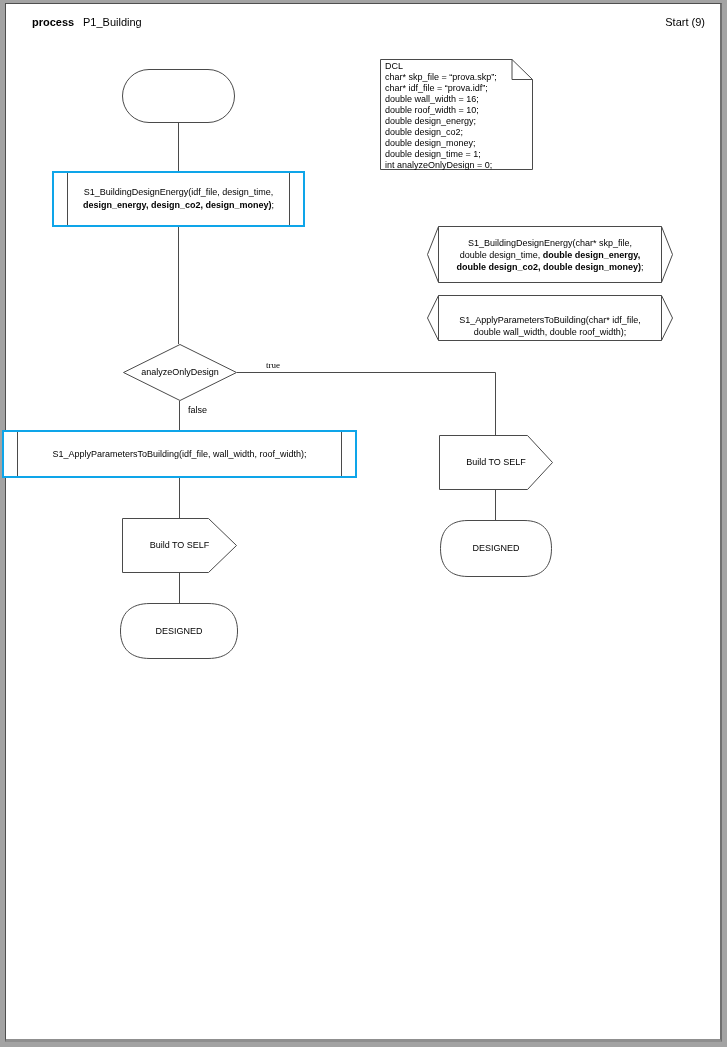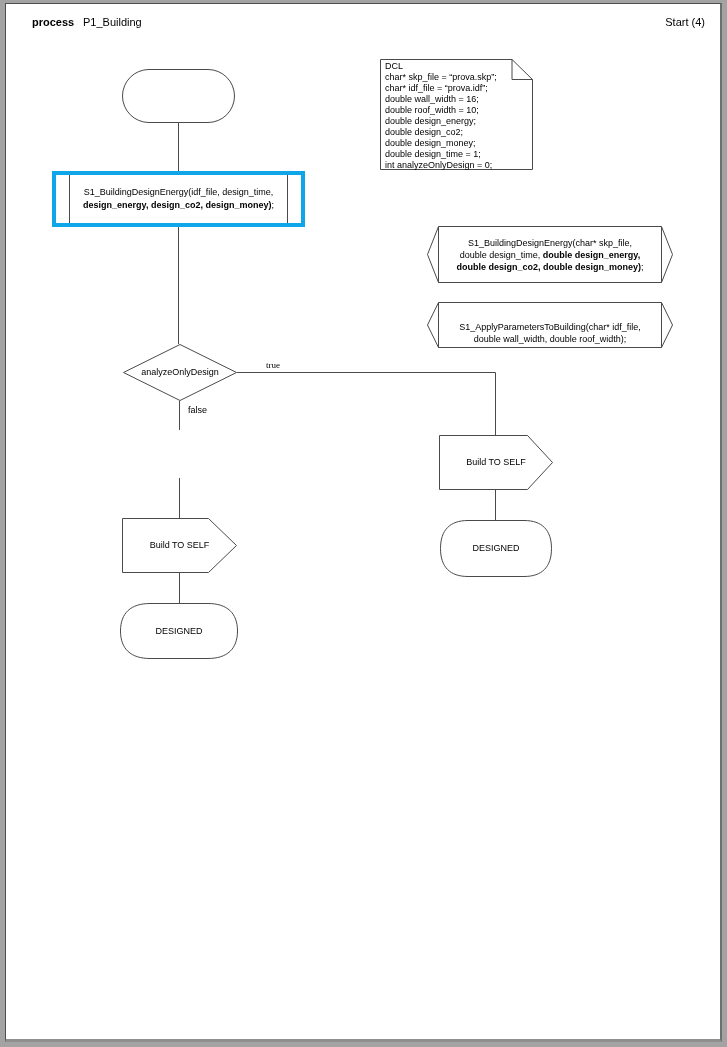--- a/index.html
+++ b/index.html
@@ -15,38 +15,38 @@
   .node{position:absolute;background:#fff;box-sizing:border-box;}
   .node svg{position:absolute;left:0;top:0;overflow:visible;}
   .sh{stroke:#4a4a4a;stroke-width:1;fill:#ffffff;}
   .ln{stroke:#4a4a4a;stroke-width:1;fill:none;}
   .txt{position:absolute;left:0;top:0;right:0;bottom:0;display:flex;
        flex-direction:column;justify-content:center;align-items:center;
        font-size:9px;line-height:13px;text-align:center;white-space:nowrap;}
   .txt.small-lh{line-height:12px;}
   .b{font-weight:bold;text-align:center;}
   .capsule{border:1px solid #4a4a4a;border-radius:28px;}
-  .call{border:4px solid #0ea5e9;}
+  .call{border:2px solid #0ea5e9;}
   .call .bar-l,.call .bar-r{position:absolute;top:0;bottom:0;width:1px;background:#4a4a4a;}
   .call .bar-l{left:13px;}
   .call .bar-r{right:13px;}
   .note-text{position:absolute;left:5px;top:2px;font-size:9px;line-height:11px;
              text-align:left;white-space:nowrap;}
   .branch-label{position:absolute;font-size:9px;line-height:10px;}
 </style>
 </head>
 <body>
 
 <div class="canvas">
 
   <div class="page-frame"></div>
 
   <span class="hdr-kind">process</span>
   <span class="hdr-title">P1_Building</span>
-  <span class="hdr-page">Start (4)</span>
+  <span class="hdr-page">Start (9)</span>
 
   <svg class="connectors" viewBox="0 0 727 1047">
     <path class="ln" d="M178.5,123 L178.5,171"></path>
     <path class="ln" d="M178.5,227 L178.5,344"></path>
     <path class="ln" d="M237,372.5 L495.5,372.5 L495.5,435"></path>
     <path class="ln" d="M179.5,401 L179.5,430"></path>
     <path class="ln" d="M179.5,478 L179.5,518"></path>
     <path class="ln" d="M179.5,573 L179.5,603"></path>
     <path class="ln" d="M495.5,490 L495.5,520"></path>
   </svg>
@@ -88,21 +88,21 @@
       <line class="ln" x1="11.5" y1="0.5" x2="11.5" y2="56.5"></line>
       <line class="ln" x1="234.5" y1="0.5" x2="234.5" y2="56.5"></line>
     </svg>
     <div class="txt small-lh">
       <div><span>S1_BuildingDesignEnergy(char* skp_file,</span></div>
       <div><span>double design_time, </span><span class="b">double design_energy,</span></div>
       <div><span class="b">double design_co2, double design_money)</span><span>;</span></div>
     </div>
   </div>
 
-  <div class="node" style="left:427px;top:302px;width:246px;height:61px;background:transparent;">
+  <div class="node" style="left:427px;top:295px;width:246px;height:61px;background:transparent;">
     <svg width="246" height="46">
       <polygon class="sh" points="0.5,23 11.5,0.5 234.5,0.5 245.5,23 234.5,45.5 11.5,45.5"></polygon>
       <line class="ln" x1="11.5" y1="0.5" x2="11.5" y2="45.5"></line>
       <line class="ln" x1="234.5" y1="0.5" x2="234.5" y2="45.5"></line>
     </svg>
     <div class="txt small-lh">
       <div><span>S1_ApplyParametersToBuilding(char* idf_file,</span></div>
       <div><span>double wall_width, double roof_width);</span></div>
     </div>
   </div>
@@ -110,20 +110,27 @@
   <div class="node" style="left:123px;top:344px;width:114px;height:57px;background:transparent;">
     <svg width="114" height="57">
       <polygon class="sh" points="0.5,28.5 57,0.5 113.5,28.5 57,56.5"></polygon>
     </svg>
     <div class="txt">analyzeOnlyDesign</div>
   </div>
 
   <div class="branch-label" style="left:266px;top:360px;font-family:Liberation Serif, serif;">true</div>
   <div class="branch-label" style="left:188px;top:405px;">false</div>
 
+  <div class="node call" style="left:2px;top:430px;width:355px;height:48px;">
+    <div class="bar-l"></div>
+    <div class="bar-r"></div>
+    <div class="txt">
+      <div><span>S1_ApplyParametersToBuilding(idf_file, wall_width, roof_width);</span></div>
+    </div>
+  </div>
 
   <div class="node" style="left:122px;top:518px;width:115px;height:55px;background:transparent;">
     <svg width="115" height="55">
       <polygon class="sh" points="0.5,0.5 86.5,0.5 114.5,27.5 86.5,54.5 0.5,54.5"></polygon>
     </svg>
     <div class="txt">Build TO SELF</div>
   </div>
 
   <div class="node" style="left:120px;top:603px;width:118px;height:56px;background:transparent;">
     <svg width="118" height="56">

